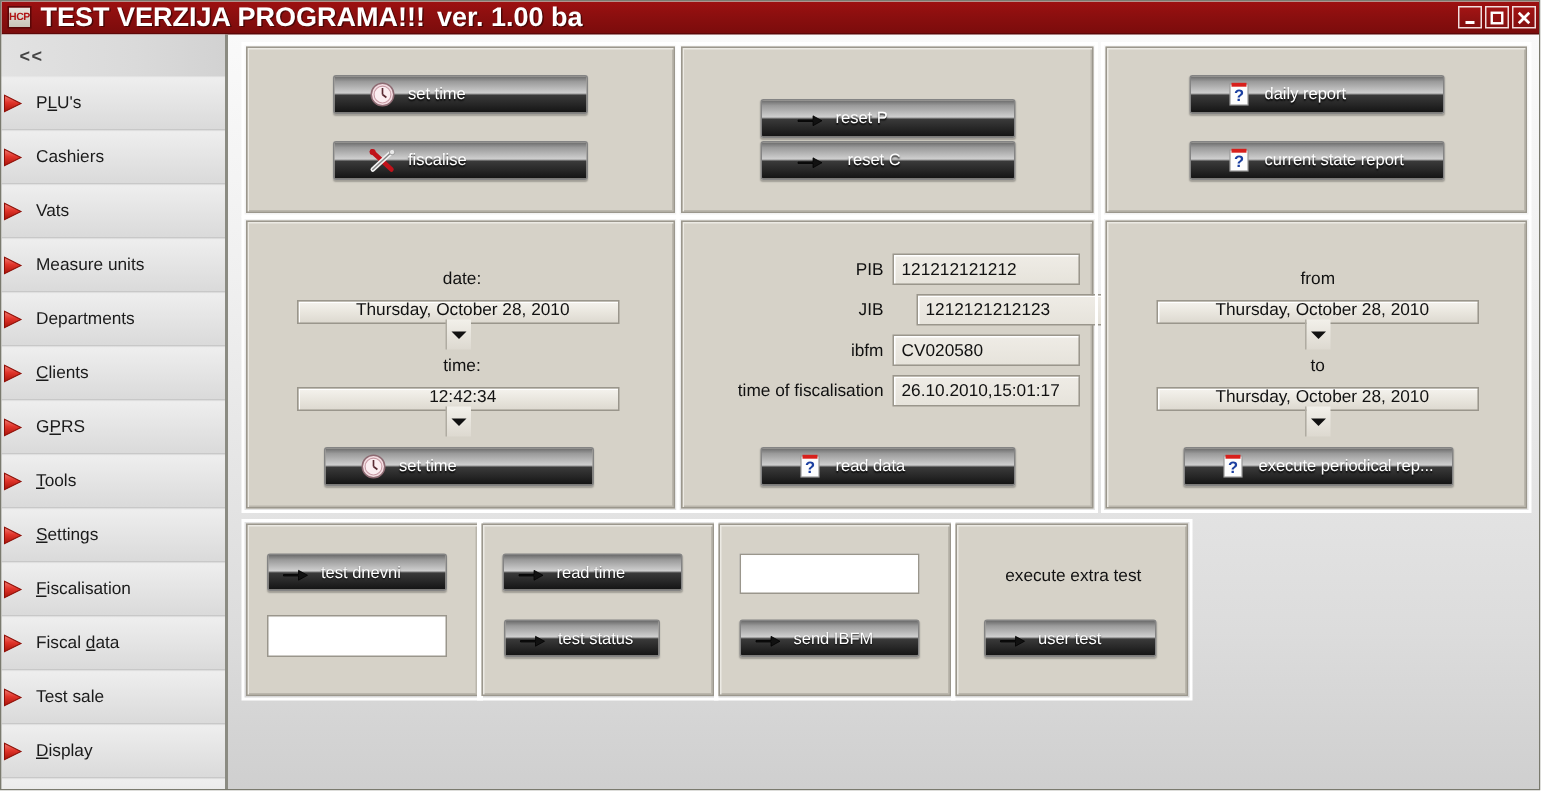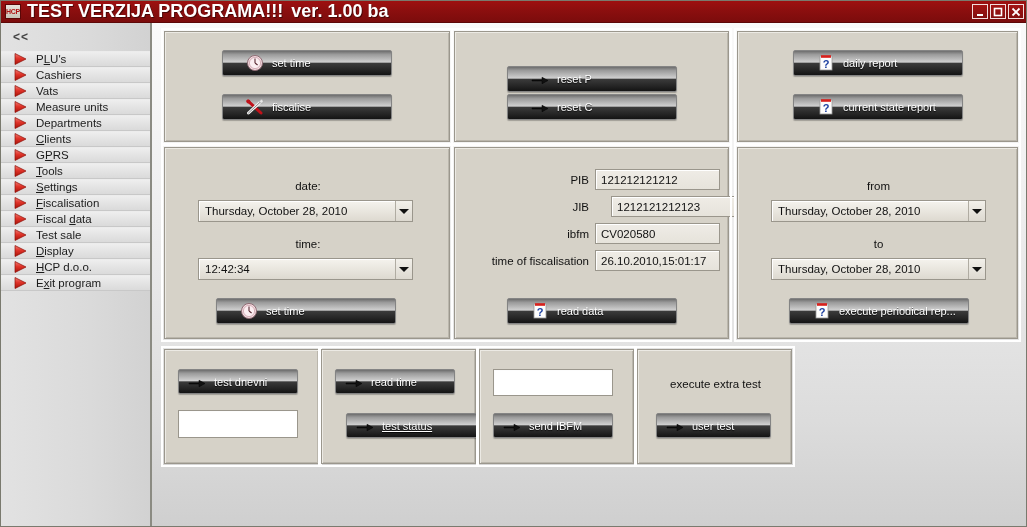--- a/index.html
+++ b/index.html
@@ -59,23 +59,22 @@
     border-right: 2px solid #8b8b82;
     overflow: hidden;
   }
   .collapse-btn {
     height: 28px; display: flex; align-items: center;
     padding-left: 12px; color: #444; font-size: 12px; font-weight: bold;
     letter-spacing: 1px;
   }
   .menu-item {
     position: relative;
-    height: 16px;
+    height: 36px;
     display: flex; align-items: center;
-    padding-left: 12px;
     border-top: 1px solid #ececec;
     border-bottom: 1px solid #c8c8c8;
     background: linear-gradient(to bottom, #eeeeee 0%, #e4e4e4 50%, #dadada 100%);
   }
   .arrow-ico { width: 15px; height: 14px; margin-right: 8px; flex: 0 0 auto; }
   .menu-label {
     font-size: 11.5px; color: #1b1b1b;
     font-family: "Liberation Sans", sans-serif;
     white-space: nowrap;
   }
@@ -112,25 +111,25 @@
   .btn .btn-ico { width: 20px; height: 20px; flex: 0 0 auto; margin-left: 22px; }
   .btn .btn-lbl {
     margin-left: 7px;
     text-shadow: 0 1px 1px rgba(0,0,0,.8);
     white-space: nowrap;
   }
 
   
   .combo {
     position: absolute;
-    height: 22px;
+    height: 16px;
     background: linear-gradient(to bottom, #f5f3ee 0%, #e8e5dd 55%, #ddd9d0 100%);
     border: 1px solid #9a968c;
     box-shadow: inset 1px 1px 0 #ffffff;
-    display: flex; align-items: center;
+    display: flex; align-items: center; flex-direction: column;
   }
   .combo .cval {
     font-size: 11.5px; color: #111; padding-left: 6px; white-space: nowrap;
     flex: 1 1 auto;
   }
   .combo .cbtn {
     width: 17px; height: 20px; flex: 0 0 auto;
     background: linear-gradient(to bottom, #f2f0ea, #ddd9d0);
     border-left: 1px solid #b0aca2;
     display: flex; align-items: center; justify-content: center;
@@ -424,21 +423,21 @@
 
     <div class="panel" style="left:300px; top:8px; width:275px; height:111px;">
       <div class="btn" style="position:absolute; left:52px; top:18px; width:170px; height:26px;margin-top:16px;">
         <span class="btn-ico">
           <svg width="20" height="20" viewBox="0 0 20 20">
             <path d="M2 11 L12 11 L12 8.2 L18 11.5 L12 14.8 L12 12 L2 12 Z" fill="#111" stroke="#000" stroke-width=".5"></path>
           </svg>
         </span>
         <span class="btn-lbl">reset P</span>
       </div>
-      <div class="btn" style="position:absolute; left:52px; top:62px; width:170px; height:26px;">
+      <div class="btn" style="position:absolute; left:52px; top:62px; width:170px; height:26px;gap:8px;">
         <span class="btn-ico">
           <svg width="20" height="20" viewBox="0 0 20 20">
             <path d="M2 11 L12 11 L12 8.2 L18 11.5 L12 14.8 L12 12 L2 12 Z" fill="#111" stroke="#000" stroke-width=".5"></path>
           </svg>
         </span>
         <span class="btn-lbl">reset C</span>
       </div>
     </div>
 
     <div class="panel" style="left:583px; top:8px; width:281px; height:111px;">
@@ -565,21 +564,21 @@
 
     <div class="panel" style="left:167px; top:326px; width:155px; height:115px;">
       <div class="btn" style="position:absolute; left:13px; top:19px; width:120px; height:25px;">
         <span class="btn-ico" style="margin-left:8px;">
           <svg width="20" height="20" viewBox="0 0 20 20">
             <path d="M2 11 L12 11 L12 8.2 L18 11.5 L12 14.8 L12 12 L2 12 Z" fill="#111" stroke="#000" stroke-width=".5"></path>
           </svg>
         </span>
         <span class="btn-lbl">read time</span>
       </div>
-      <div class="btn" style="position:absolute; left:24px; top:63px; width:132px; height:25px;text-decoration:underline;">
+      <div class="btn" style="position:absolute; left:14px; top:63px; width:104px; height:25px;">
         <span class="btn-ico" style="margin-left:8px;">
           <svg width="20" height="20" viewBox="0 0 20 20">
             <path d="M2 11 L12 11 L12 8.2 L18 11.5 L12 14.8 L12 12 L2 12 Z" fill="#111" stroke="#000" stroke-width=".5"></path>
           </svg>
         </span>
         <span class="btn-lbl">test status</span>
       </div>
     </div>
 
     <div class="panel" style="left:325px; top:326px; width:155px; height:115px;">

